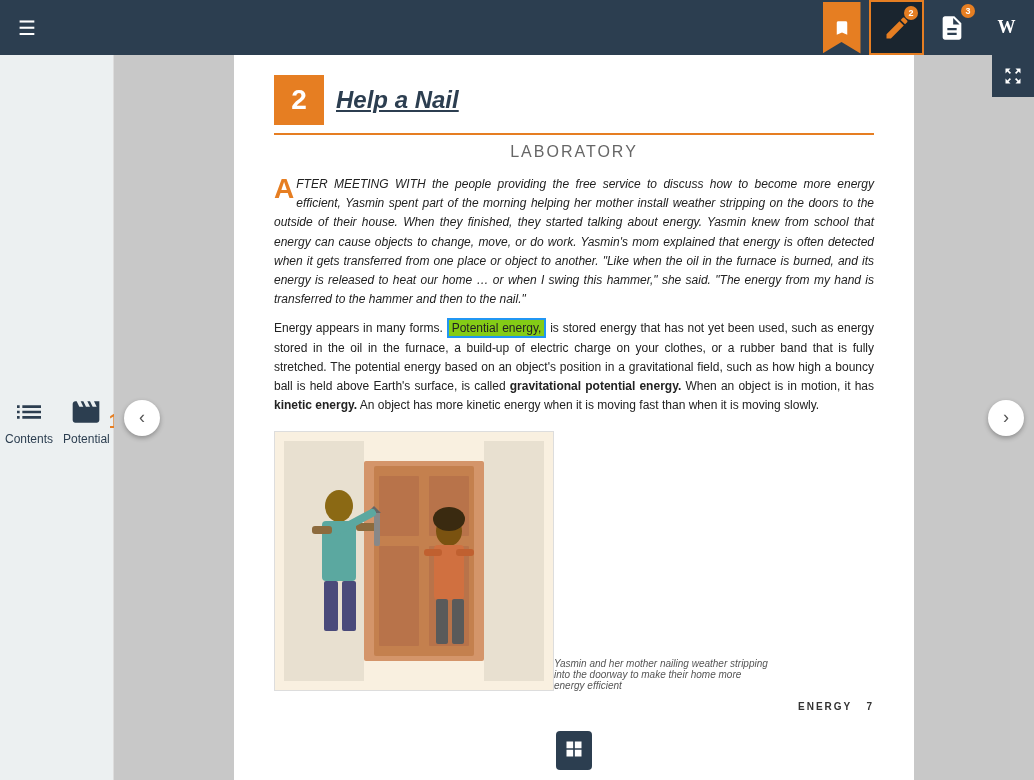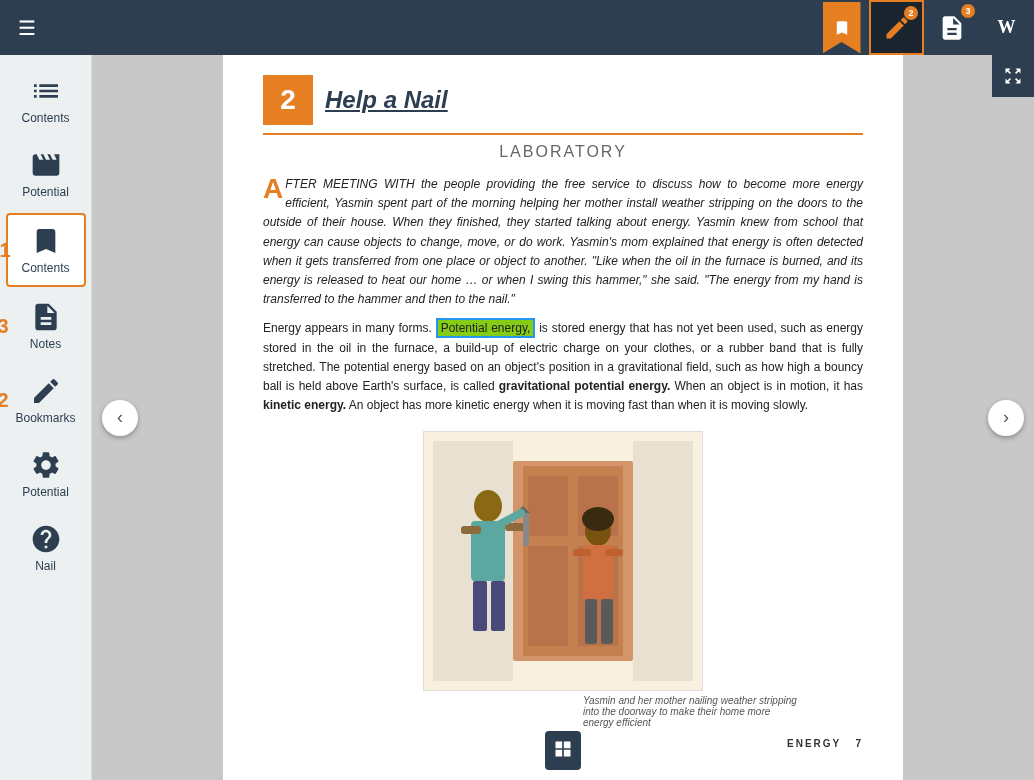--- a/index.html
+++ b/index.html
@@ -50,24 +50,23 @@
     }
 
     .main-area {
       display: flex;
       flex: 1;
       overflow: hidden;
     }
 
     
     .sidebar {
-      width: 92px;
+      width: 114px;
       background: #ecf0f1;
       display: flex;
-      flex-direction: column;
       align-items: center;
       padding-top: 10px;
       flex-shrink: 0;
       border-right: 1px solid #ddd;
     }
     .sidebar-item {
       width: 80px;
       display: flex;
       flex-direction: column;
       align-items: center;
@@ -204,21 +203,21 @@
     .highlighted-term {
       background: #84cc16;
       border: 2px solid #2196F3;
       padding: 1px 3px;
       cursor: pointer;
     }
 
     .figure-area {
       margin-top: 16px;
       display: flex;
-      flex-direction: column;
+      flex-direction: row;
       align-items: center;
     }
     .figure-illustration {
       width: 280px;
       height: 260px;
       background: #f9f0e0;
       border: 1px solid #ddd;
       display: flex;
       align-items: center;
       justify-content: center;

